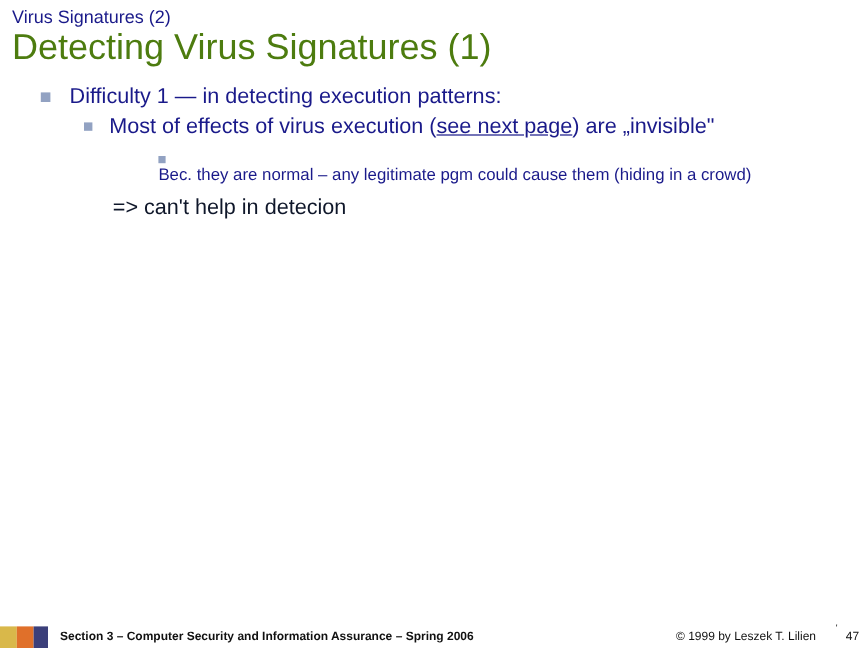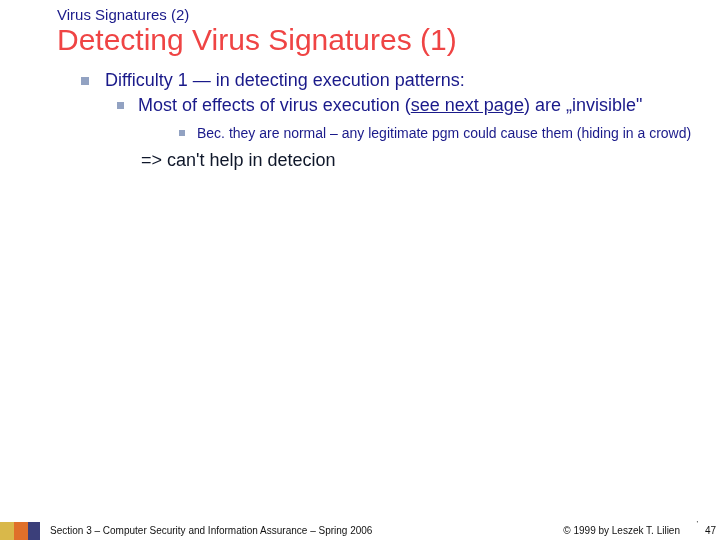--- a/index.html
+++ b/index.html
@@ -1,38 +1,38 @@
 <!DOCTYPE html>
 <html><head>
 <meta charset="utf-8">
 <style>
   * { margin: 0; padding: 0; box-sizing: border-box; }
   html, body { width: 720px; height: 540px; background: #fff; font-family: Verdana, Geneva, sans-serif; position: relative; overflow: hidden; }
-  .slide { width: 720px; height: 540px; position: relative; padding-left: 47px; }
+  .slide { width: 720px; height: 540px; position: relative; }
   .pre-title { color: #1a1a8a; font-size: 15px; font-weight: 400; padding: 6px 0 0 10px; }
-  .title { color: #ef4444; font-size: 30px; font-weight: 400; padding: 0 0 8px 10px; }
+  .title { color: #4d7c0f; font-size: 30px; font-weight: 400; padding: 0 0 8px 10px; }
   .content { padding: 4px 20px 0 34px; }
   .row-l1 { display: flex; align-items: flex-start; margin-bottom: 2px; }
   .bullet-l1 { width: 8px; height: 8px; background: #92a2c2; margin-top: 8px; margin-right: 16px; flex: 0 0 8px; }
   .txt-l1 { color: #1a1a8a; font-size: 18px; line-height: 1.3; text-align: center; }
   .row-l2 { display: flex; align-items: flex-start; margin-left: 36px; margin-bottom: 2px; }
   .bullet-l2 { width: 7px; height: 7px; background: #92a2c2; margin-top: 8px; margin-right: 14px; flex: 0 0 7px; }
   .txt-l2 { color: #1a1a8a; font-size: 18px; line-height: 1.3; }
-  .row-l3 { display: flex; align-items: flex-start; margin-left: 98px; margin-top: 6px; margin-bottom: 6px; }
+  .row-l3 { display: flex; align-items: flex-start; margin-left: 98px; margin-top: 6px; margin-bottom: 6px; flex-direction: column; }
   .bullet-l3 { width: 6px; height: 6px; background: #92a2c2; margin-top: 6px; margin-right: 12px; flex: 0 0 6px; }
   .txt-l3 { color: #1a1a8a; font-size: 14px; line-height: 1.35; }
   .row-conc { margin-left: 60px; margin-top: 4px; }
   .txt-conc { color: #0f172a; font-size: 18px; line-height: 1.3; }
   .link { color: #1a1a8a; text-decoration: underline; }
   .footer { position: absolute; left: 0; bottom: 0; width: 100%; height: 24px; }
   .deco-left { position: absolute; left: 0; bottom: 0; width: 40px; height: 18px; display: flex; }
   .deco-a { width: 14px; height: 18px; background: #d9b84a; }
   .deco-b { width: 14px; height: 18px; background: #e0702a; }
   .deco-c { width: 12px; height: 18px; background: #3b3f7a; }
-  .foot-left { position: absolute; left: 50px; bottom: 4px; font-size: 10px; color: #111; }
+  .foot-left { position: absolute; left: 50px; bottom: 4px; font-size: 10px; color: #111; font-weight: bold; }
   .foot-right { position: absolute; right: 40px; bottom: 4px; font-size: 10px; color: #111; }
   .page-no { position: absolute; right: 4px; bottom: 4px; font-size: 10px; color: #111; }
   .tick { position: absolute; right: 22px; bottom: 12px; font-size: 8px; color: #111; }
 </style>
 </head>
 <body>
 <div class="slide">
 
   <div class="pre-title">Virus Signatures (2)</div>
   <div class="title">Detecting Virus Signatures (1)</div>

